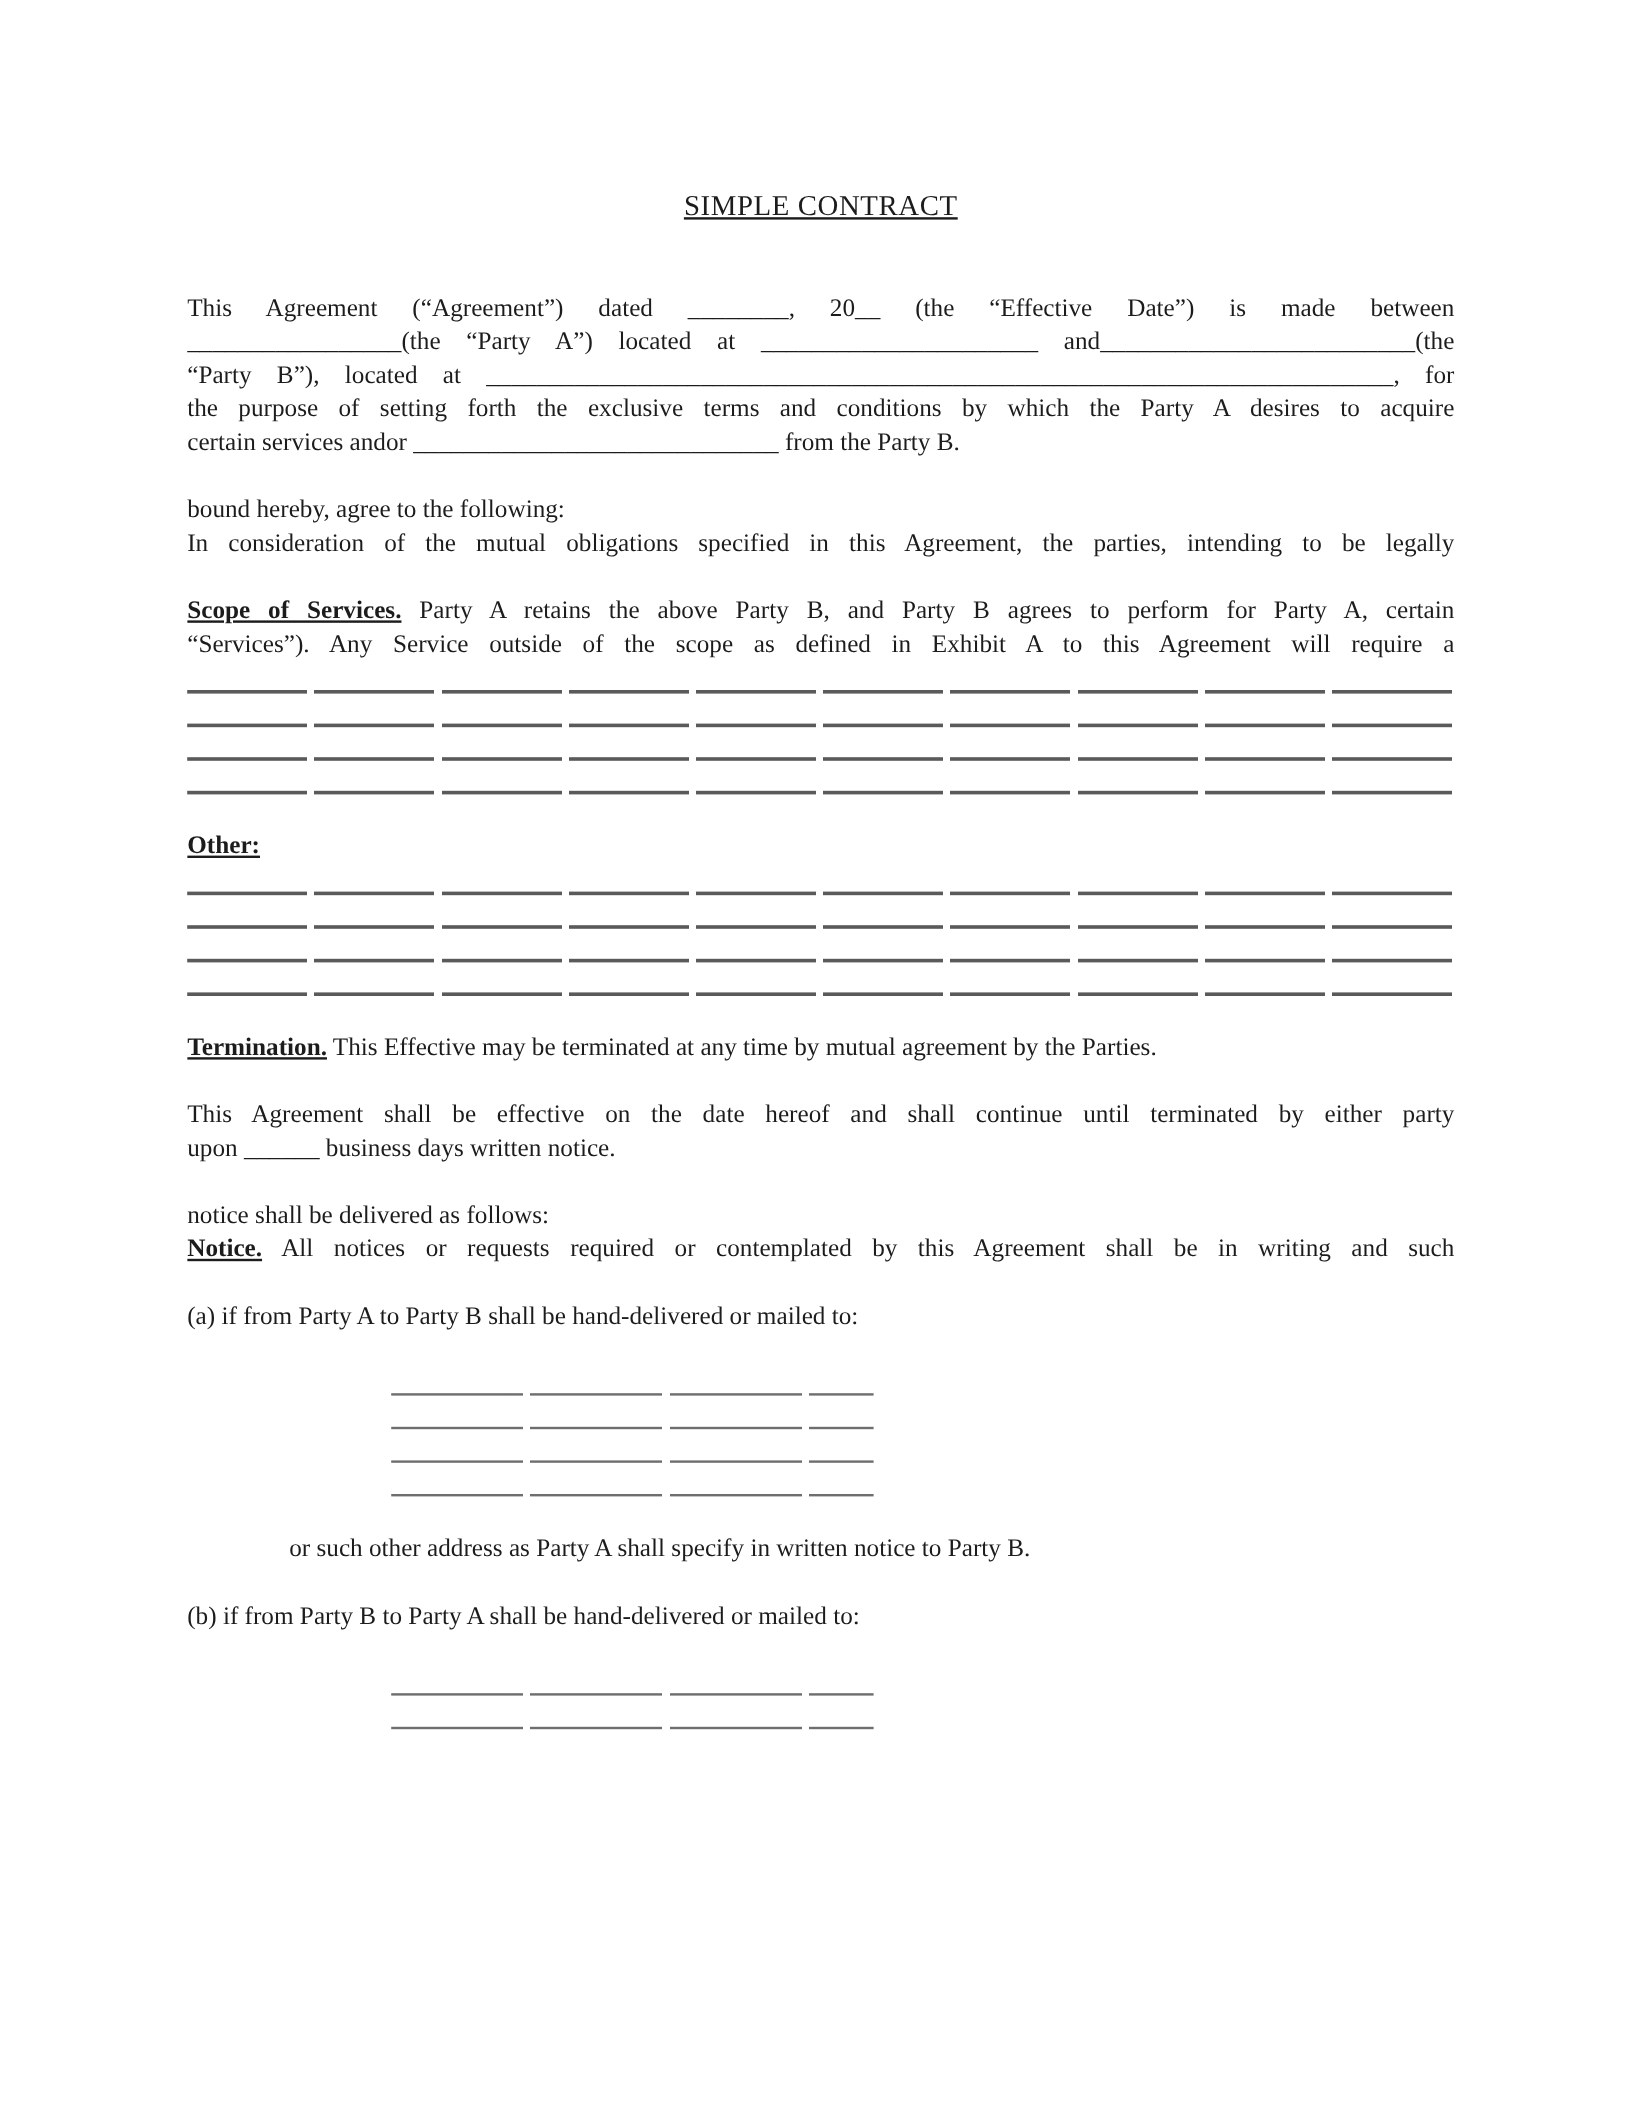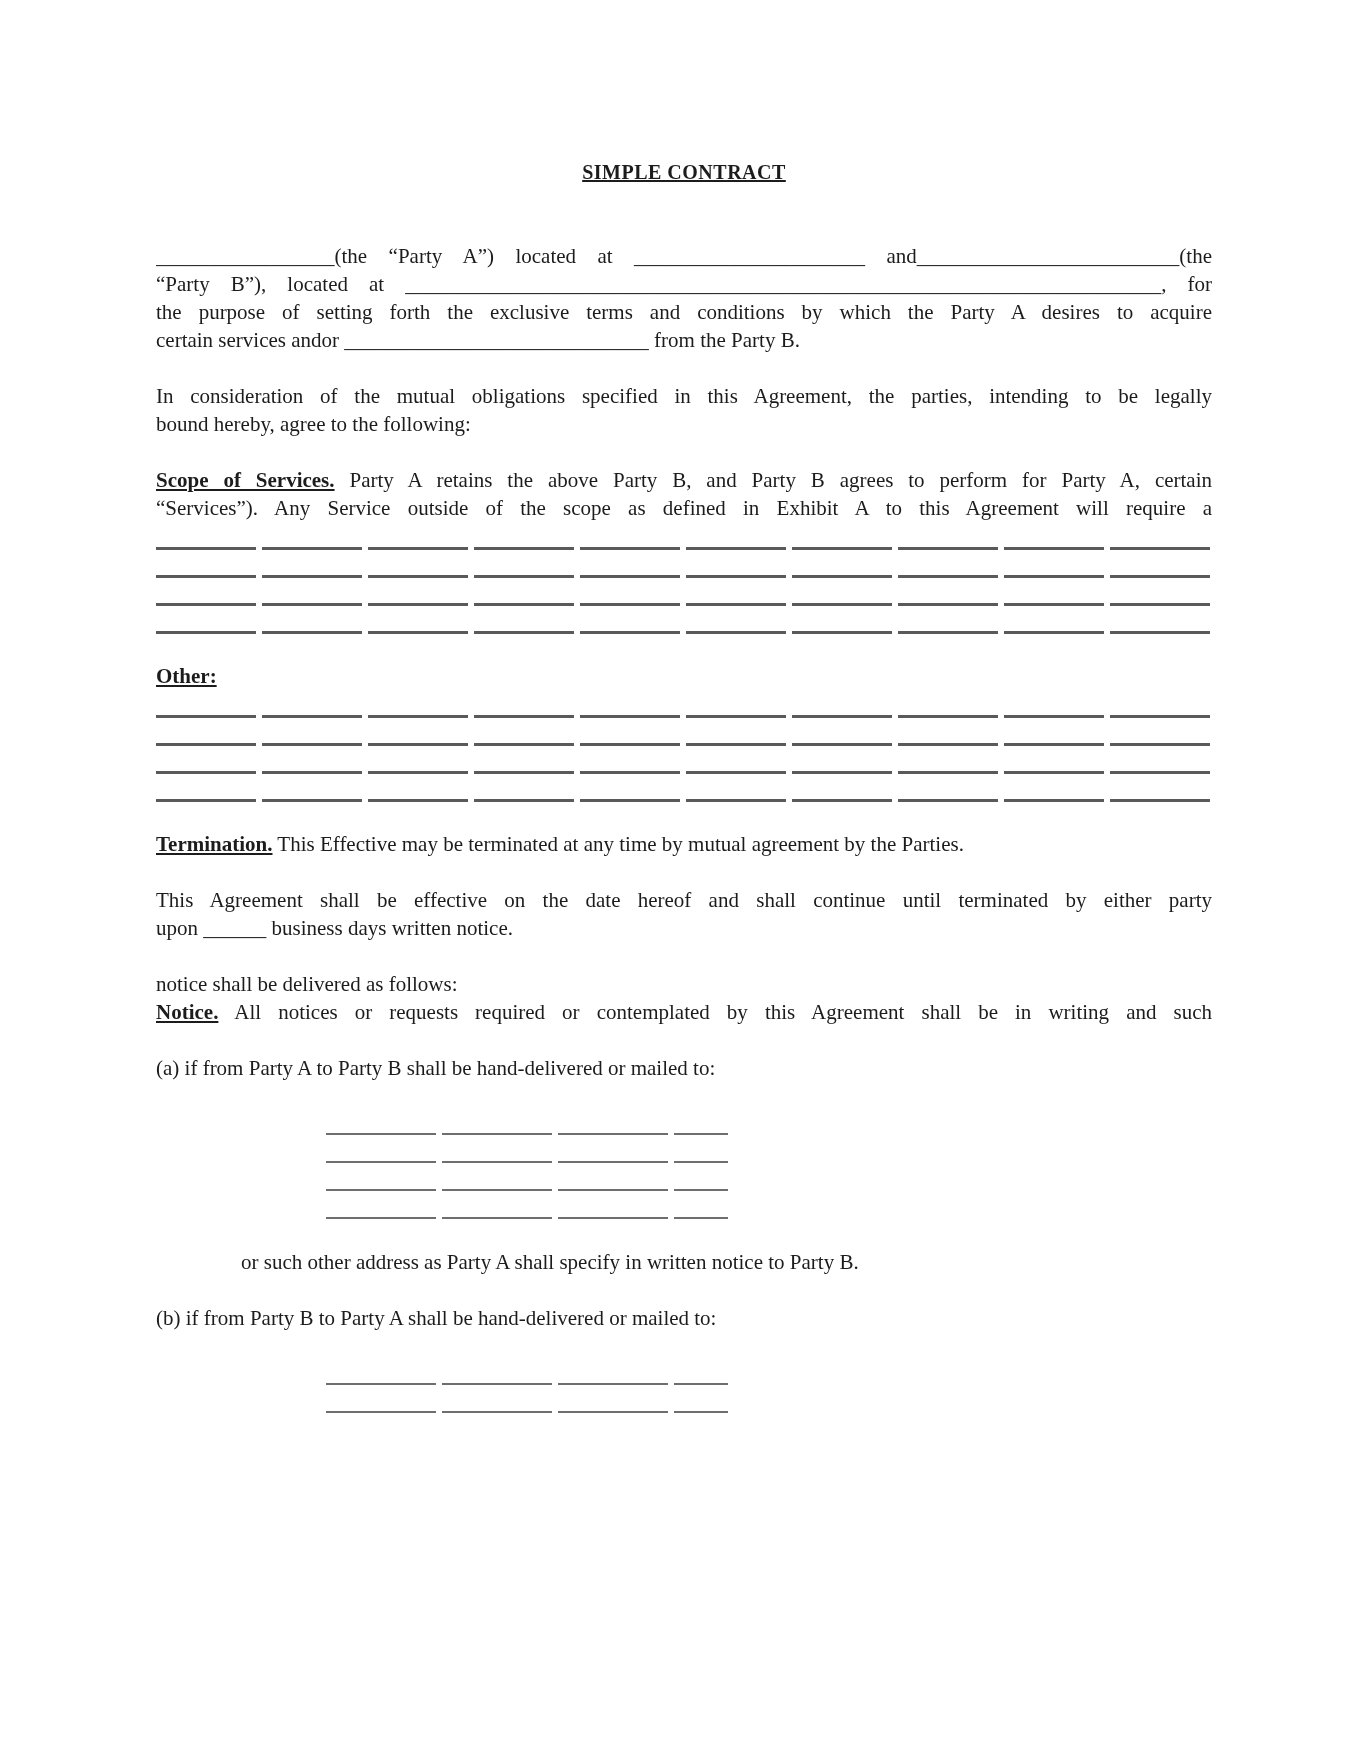--- a/index.html
+++ b/index.html
@@ -14,22 +14,22 @@
     background: #ffffff;
     box-sizing: border-box;
     padding: 158px 148px 0 156px;
     font-family: "Liberation Serif", serif;
     font-size: 21px;
     line-height: 28px;
     color: #1c1c1c;
     overflow: hidden;
   }
   h1.title {
-    font-size: 20px;
-    font-weight: bold;
+    font-size: 24px;
+    font-weight: normal;
     text-decoration: underline;
     text-align: center;
     margin: 0 0 56px 0;
     line-height: 28px;
     letter-spacing: 0.5px;
     white-space: nowrap;
   }
   .block { margin-top: 28px; }
   .block.tight { margin-top: 0; }
   .block.address { margin-top: 26px; }
@@ -53,28 +53,29 @@
     background-position: 0 25px;
   }
 </style>
 </head>
 <body>
 
 <div class="page">
   <h1 class="title">SIMPLE CONTRACT</h1>
   <div class="body">
       <div class="block">
+        <div class="line jl"><span>This Agreement (“Agreement”) dated ________, 20__ (the “Effective Date”) is made between</span></div>
         <div class="line jl"><span>_________________(the “Party A”) located at ______________________ and_________________________(the</span></div>
         <div class="line jl"><span>“Party B”), located at ________________________________________________________________________, for</span></div>
         <div class="line jl"><span>the purpose of setting forth the exclusive terms and conditions by which the Party A desires to acquire</span></div>
         <div class="line"><span>certain services andor _____________________________ from the Party B.</span></div>
       </div>
       <div class="block">
+        <div class="line"><span>bound hereby, agree to the following:</span></div>
         <div class="line jl"><span>In consideration of the mutual obligations specified in this Agreement, the parties, intending to be legally</span></div>
-        <div class="line"><span>bound hereby, agree to the following:</span></div>
       </div>
       <div class="block">
         <div class="line jl"><span class="b">Scope of Services.</span><span> Party A retains the above Party B, and Party B agrees to perform for Party A, certain</span></div>
         <div class="line jl"><span>“Services”). Any Service outside of the scope as defined in Exhibit A to this Agreement will require a</span></div>
       </div>
       <div class="block tight">
         <div class="blank"></div>
         <div class="blank"></div>
         <div class="blank"></div>
         <div class="blank"></div>

